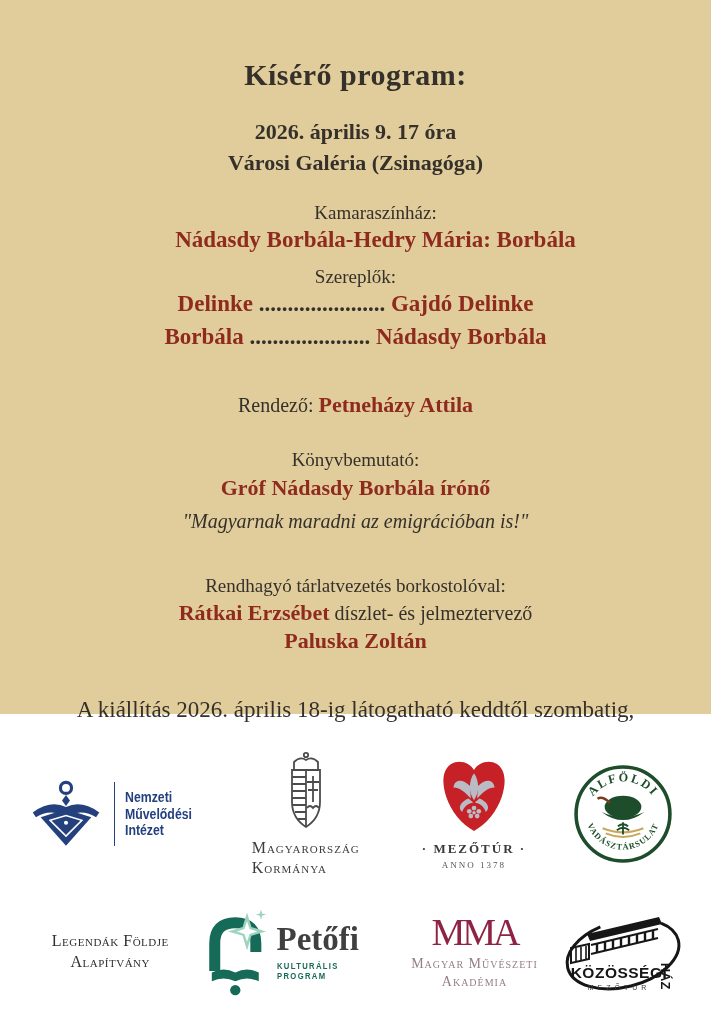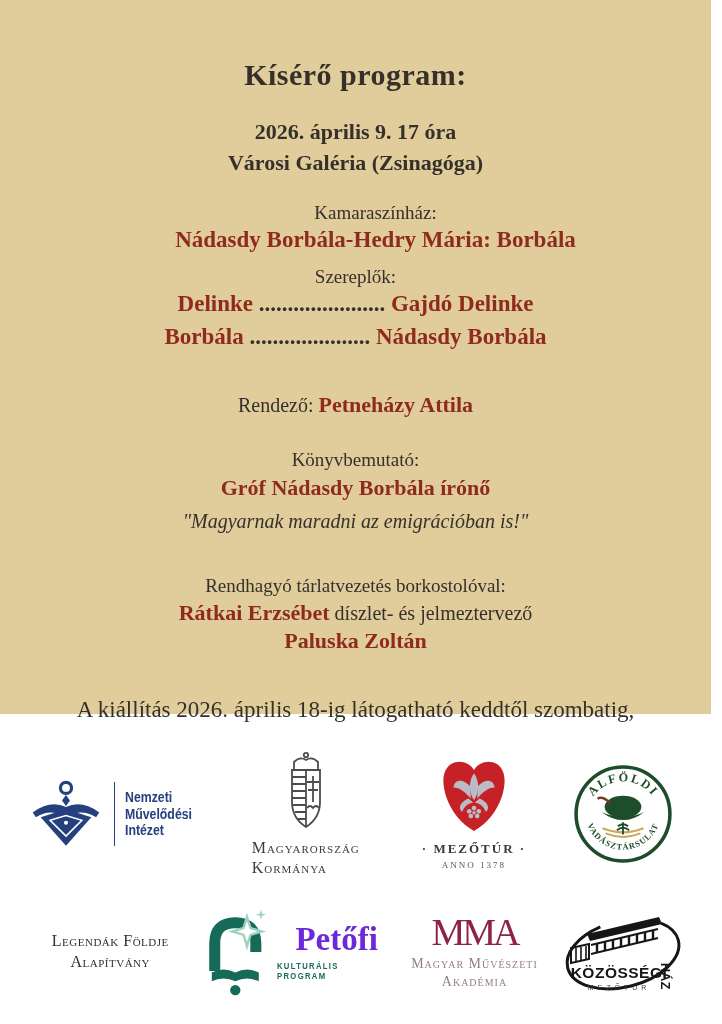--- a/index.html
+++ b/index.html
@@ -37,21 +37,21 @@
   .nmi-sep{width:1.5px;height:64px;background:#24417e;}
   .nmi-text{font-family:"Liberation Sans","DejaVu Sans",sans-serif;font-weight:bold;
             font-size:15px;line-height:1.12;color:#24417e;text-align:left;
             transform:scaleX(.82);transform-origin:left center;}
   .mezotur-name{font-size:13px;letter-spacing:2px;color:#3a3a3a;margin-top:6px;font-weight:bold;}
   .mezotur-anno{font-size:9px;letter-spacing:2px;color:#555;margin-top:3px;}
   .legendak{font-variant:small-caps;font-size:16px;color:#2f2f2f;line-height:1.3;
             letter-spacing:.5px;text-align:center;}
   .petofi{flex-direction:row;gap:8px;align-items:center;}
   .petofi-text{text-align:left;}
-  .petofi-name{font-size:33px;font-weight:bold;color:#6d28d9;line-height:1;text-align:center;}
+  .petofi-name{font-size:33px;font-weight:bold;color:#404040;line-height:1;}
   .petofi-sub{font-family:"Liberation Sans",sans-serif;font-size:8.5px;font-weight:bold;
               letter-spacing:1.5px;color:#166a58;margin-top:5px;transform:scaleX(.9);
               transform-origin:left center;}
   .mma-monogram{font-size:38px;font-weight:normal;color:#8e2344;letter-spacing:-3px;line-height:1;}
   .mma-text{font-variant:small-caps;font-size:14px;color:#957f87;letter-spacing:1px;
             line-height:1.3;margin-top:4px;text-align:center;}
 </style>
 </head>
 <body>
 

